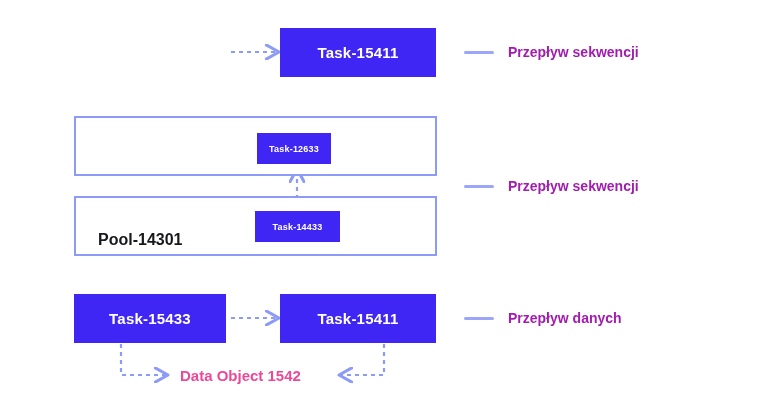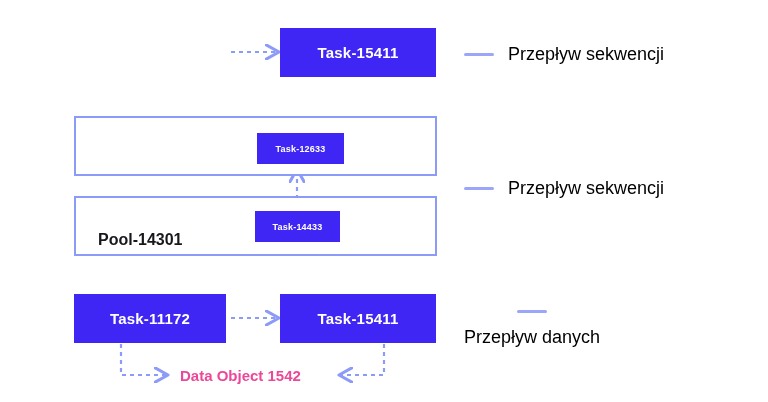--- a/index.html
+++ b/index.html
@@ -64,23 +64,23 @@
     gap: 14px;
   }
   .legend-line {
     width: 30px;
     height: 3px;
     background: #9BA6F9;
     border-radius: 2px;
     flex: 0 0 auto;
   }
   .legend-text {
-    font-size: 18px;
-    font-weight: normal;
-    color: #000000;
+    font-size: 14px;
+    font-weight: bold;
+    color: #a21caf;
     white-space: nowrap;
   }
 
   
   .data-object-label {
     position: absolute;
     font-size: 15px;
     font-weight: bold;
     color: #ec4899;
     white-space: nowrap;
@@ -129,43 +129,43 @@
   <div class="task-box" style="left:280px; top:28px; width:156px; height:49px;">
     <span class="task-label">Task-15411</span>
   </div>
 
   <div class="legend-row" style="left:464px; top:44px;">
     <span class="legend-line"></span>
     <span class="legend-text">Przepływ sekwencji</span>
   </div>
 
   <div class="pool-box" style="left:74px; top:116px; width:363px; height:60px;"></div>
-  <div class="task-box small" style="left:257px; top:133px; width:87px; height:31px;">
+  <div class="task-box small" style="left:257px; top:133px; width:74px; height:31px;">
     <span class="task-label">Task-12633</span>
   </div>
 
   <div class="pool-box" style="left:74px; top:196px; width:363px; height:60px;"></div>
   <div class="pool-label" style="left:98px; top:219px;margin-top:12px;">Pool-14301</div>
   <div class="task-box small" style="left:255px; top:211px; width:85px; height:31px;align-items:center;">
     <span class="task-label">Task-14433</span>
   </div>
 
   <div class="legend-row" style="left:464px; top:178px;">
     <span class="legend-line"></span>
     <span class="legend-text">Przepływ sekwencji</span>
   </div>
 
   <div class="task-box" style="left:74px; top:294px; width:152px; height:49px;">
-    <span class="task-label">Task-11172</span>
+    <span class="task-label">Task-15433</span>
   </div>
 
   <div class="task-box" style="left:280px; top:294px; width:156px; height:49px;">
     <span class="task-label">Task-15411</span>
   </div>
 
   <div class="data-object-label" style="left:180px; top:367px;">Data Object 1542</div>
 
-  <div class="legend-row" style="left:464px; top:310px;flex-direction:column;">
+  <div class="legend-row" style="left:464px; top:310px;">
     <span class="legend-line"></span>
     <span class="legend-text">Przepływ danych</span>
   </div>
 
 </div>
 
 </body></html>

